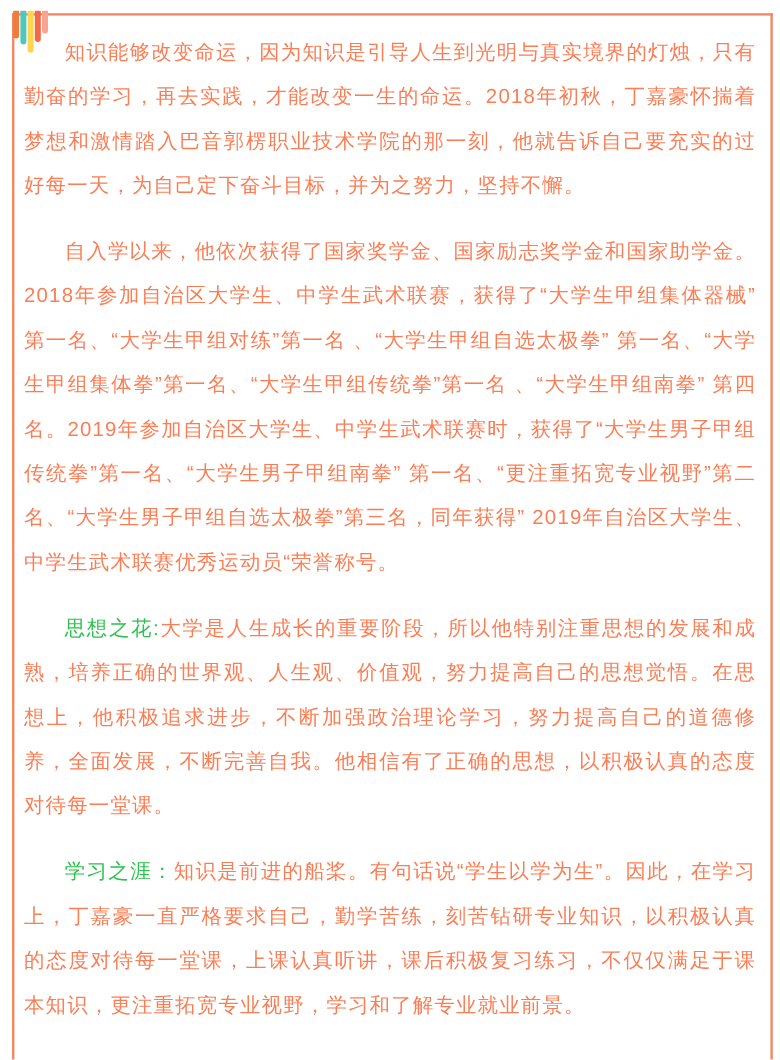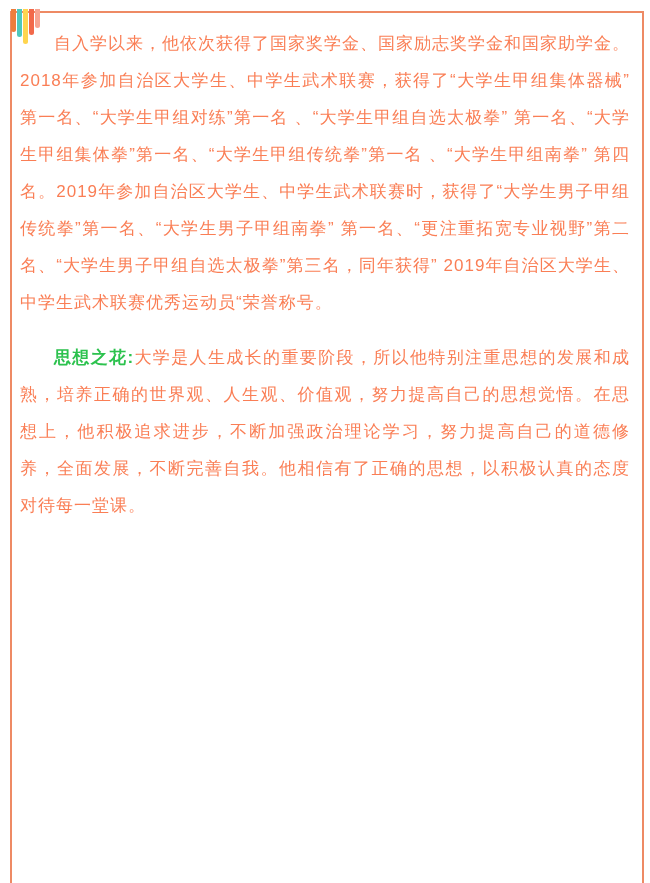--- a/index.html
+++ b/index.html
@@ -31,21 +31,21 @@
   .content p{
     margin:0 0 18px 0;
     font-size:17px;
     line-height:37px;
     letter-spacing:1px;
     color:var(--body-text-color);
     text-indent:2em;
     text-align:justify;
   }
   .content p .head{
-    font-weight:bold;
+    font-weight:normal;
     color:var(--heading-text-color);
   }
   .bars{
     position:absolute;
     left:11px;top:9px;
     display:flex;
     gap:1px;
     align-items:flex-start;
     z-index:2;
   }
@@ -61,22 +61,24 @@
   <div class="bar" style="background:#ed7d3c;height:23px"></div>
   <div class="bar" style="background:#4fc7bc;height:28px"></div>
   <div class="bar" style="background:#ffd54f;height:35px"></div>
   <div class="bar" style="background:#f2694a;height:26px"></div>
   <div class="bar" style="background:#f8a491;height:19px"></div>
 </div>
 
 <div class="frame">
   <div class="content">
 
+    <p><span>知识能够改变命运，因为知识是引导人生到光明与真实境界的灯烛，只有勤奋的学习，再去实践，才能改变一生的命运。2018年初秋，丁嘉豪怀揣着梦想和激情踏入巴音郭楞职业技术学院的那一刻，他就告诉自己要充实的过好每一天，为自己定下奋斗目标，并为之努力，坚持不懈。</span></p>
 
     <p><span>自入学以来，他依次获得了国家奖学金、国家励志奖学金和国家助学金。2018年参加自治区大学生、中学生武术联赛，获得了“大学生甲组集体器械” 第一名、“大学生甲组对练”第一名 、“大学生甲组自选太极拳” 第一名、“大学生甲组集体拳”第一名、“大学生甲组传统拳”第一名 、“大学生甲组南拳” 第四名。2019年参加自治区大学生、中学生武术联赛时，获得了“大学生男子甲组传统拳”第一名、“大学生男子甲组南拳” 第一名、“更注重拓宽专业视野”第二名、“大学生男子甲组自选太极拳”第三名，同年获得” 2019年自治区大学生、中学生武术联赛优秀运动员“荣誉称号。</span></p>
 
     <p><b class="head">思想之花:</b><span>大学是人生成长的重要阶段，所以他特别注重思想的发展和成熟，培养正确的世界观、人生观、价值观，努力提高自己的思想觉悟。在思想上，他积极追求进步，不断加强政治理论学习，努力提高自己的道德修养，全面发展，不断完善自我。他相信有了正确的思想，以积极认真的态度对待每一堂课。</span></p>
 
+    <p><b class="head">学习之涯：</b><span>知识是前进的船桨。有句话说“学生以学为生”。因此，在学习上，丁嘉豪一直严格要求自己，勤学苦练，刻苦钻研专业知识，以积极认真的态度对待每一堂课，上课认真听讲，课后积极复习练习，不仅仅满足于课本知识，更注重拓宽专业视野，学习和了解专业就业前景。</span></p>
 
     <p></p>
 
   </div>
 </div>
 
 </body></html>

